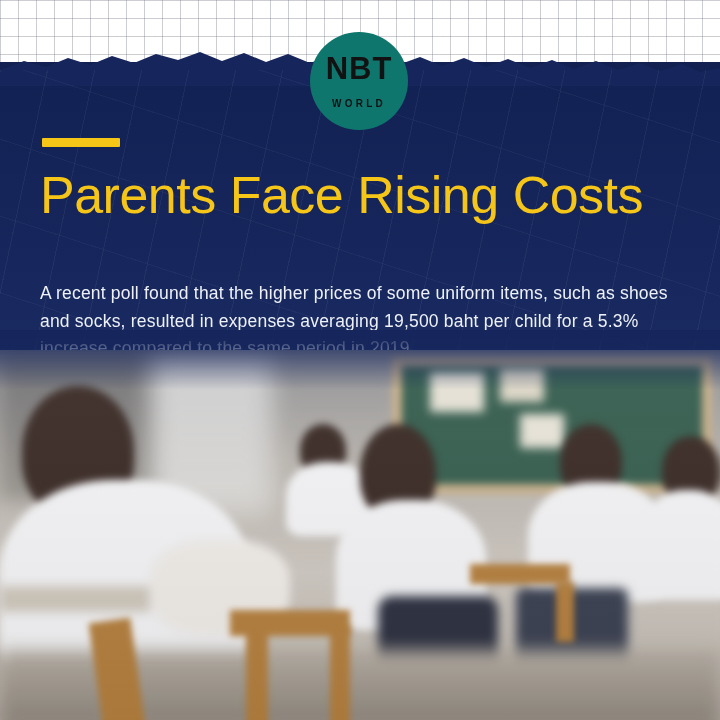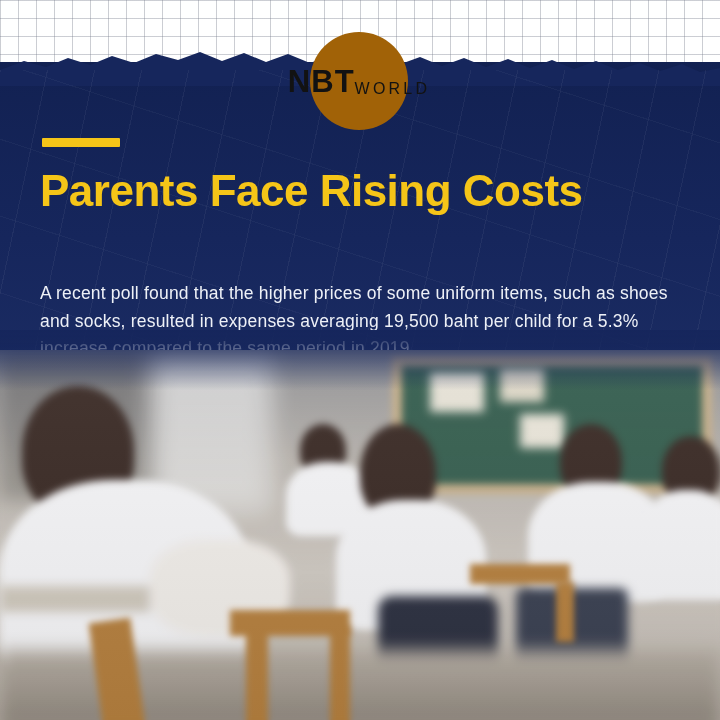--- a/index.html
+++ b/index.html
@@ -58,39 +58,39 @@
       repeating-linear-gradient(18deg, rgba(255,255,255,0.35) 0px, rgba(255,255,255,0.35) 1px, transparent 1px, transparent 73px);
     pointer-events: none;
   }
 
   
   .logo {
     position: absolute;
     left: 310px; top: 32px;
     width: 98px; height: 98px;
     border-radius: 50%;
-    background: #a16207;
+    background: #0f766e;
     display: flex;
-    flex-direction: row;
+    flex-direction: column;
     align-items: center;
     justify-content: center;
     z-index: 6;
     box-shadow: 0 0 0 0 rgba(0,0,0,0);
   }
   .logo .nbt {
     font-size: 31px;
     font-weight: 700;
     letter-spacing: 1px;
     color: #121212;
     line-height: 1;
   }
   .logo .world {
     margin-top: 15px;
-    font-size: 16px;
-    font-weight: 400;
+    font-size: 10px;
+    font-weight: 700;
     letter-spacing: 3.2px;
     color: #121212;
     line-height: 1;
   }
 
   
   .rule {
     position: absolute;
     left: 42px; top: 138px;
     width: 78px; height: 9px;
@@ -98,22 +98,22 @@
     border-radius: 1px;
   }
 
   
   .headline {
     position: absolute;
     left: 40px; top: 165px;
     width: 650px;
   }
   .headline .l1, .headline .l2 {
-    font-size: 44px;
-    font-weight: 700;
+    font-size: 52px;
+    font-weight: 400;
     letter-spacing: -0.5px;
     line-height: 1.16;
     white-space: nowrap;
   }
   .headline .l1 { color: #f5c518; }
   .headline .l2 { color: #ffffff; }
 
   
   .body-text {
     position: absolute;

